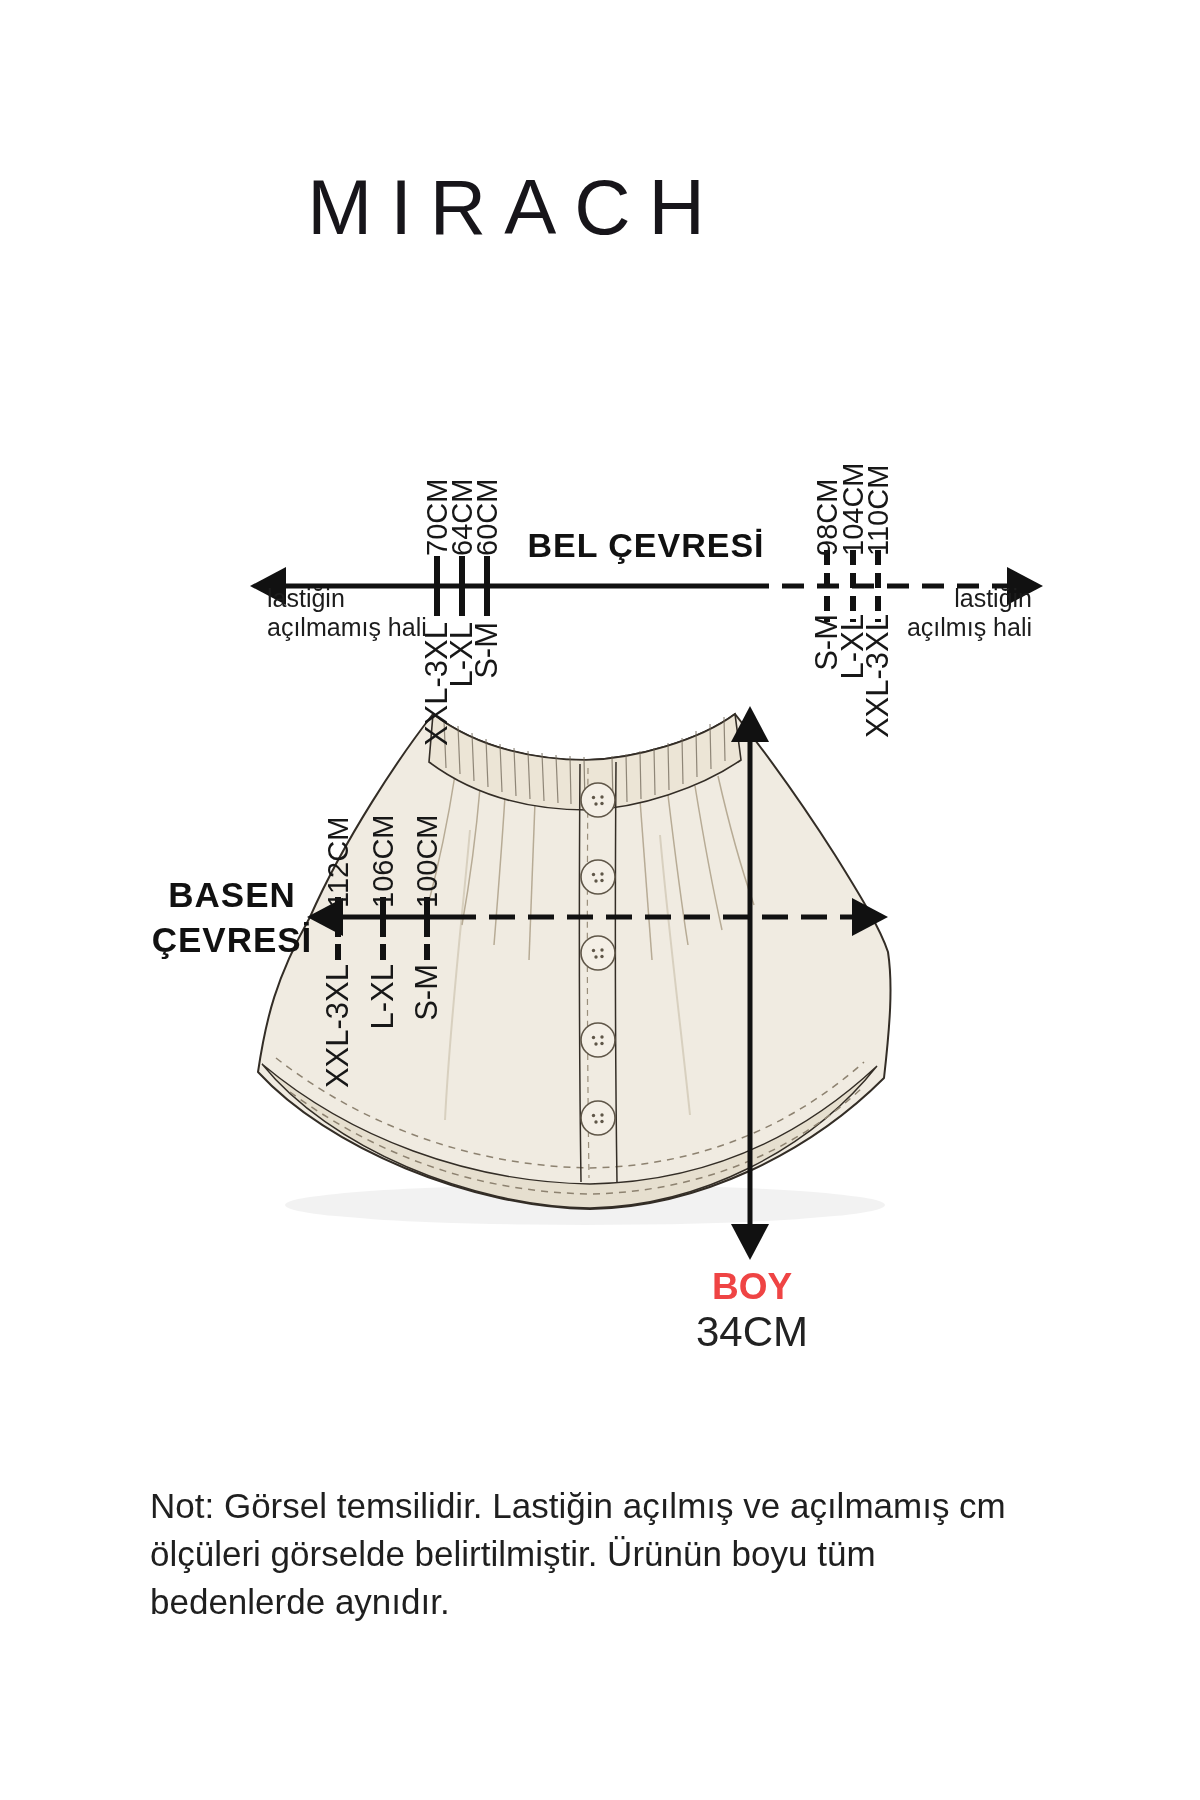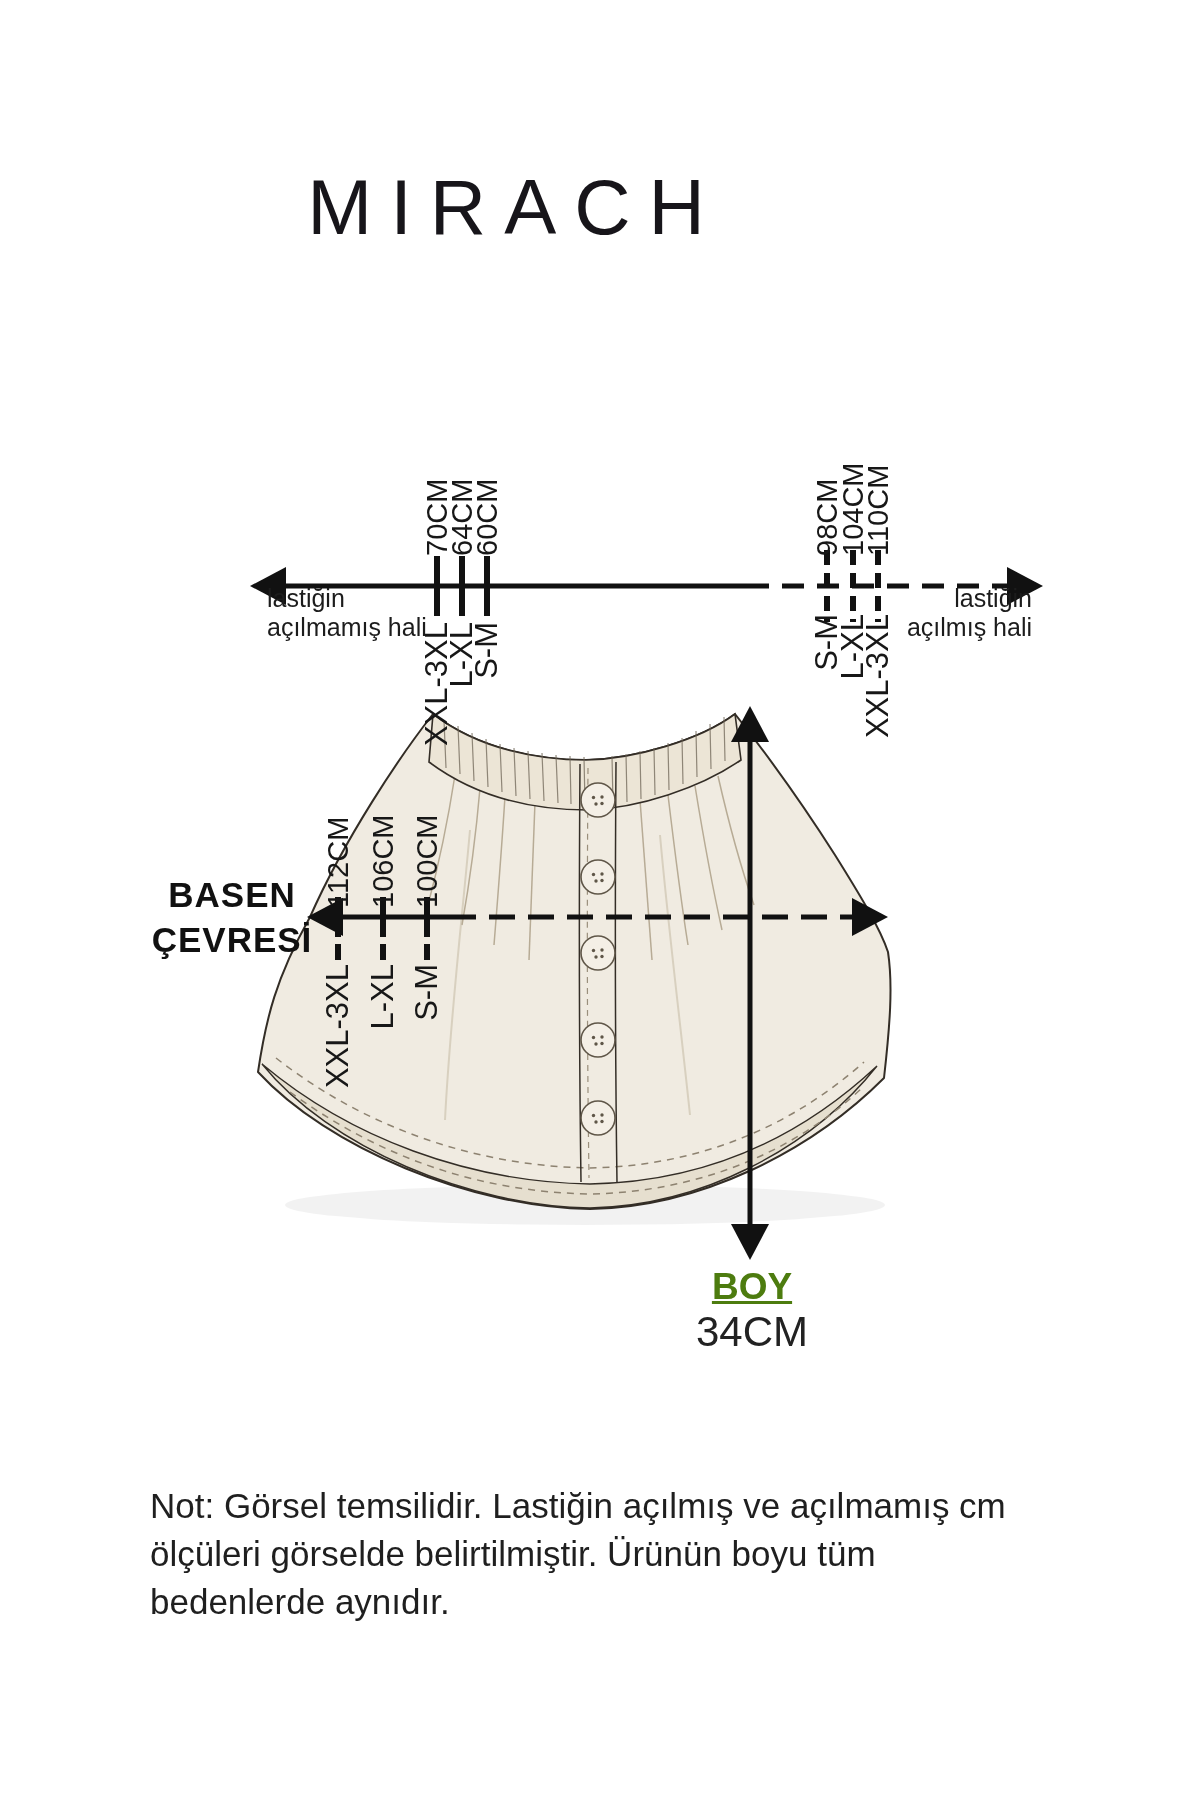--- a/index.html
+++ b/index.html
@@ -13,21 +13,21 @@
   .hip-title{top:872px;left:232px;transform:translateX(-50%);text-align:center;
              white-space:pre-line;line-height:45px;font-size:35px;}
   .side-note{font-size:25px;line-height:29px;color:#1c1c1c;white-space:pre-line;}
   .note-left{top:584px;left:267px;text-align:left;}
   .note-right{top:584px;right:168px;text-align:right;}
   .rot{position:absolute;font-size:29px;font-weight:500;line-height:30px;white-space:nowrap;
        transform-origin:0 0;color:#171717;}
   .rot.up{transform:rotate(-90deg);}
   .rot.down{transform:rotate(-90deg) translateX(-100%);}
   .rot.sz{font-size:31px;}
-  .boy-label{top:1266px;left:752px;transform:translateX(-50%);font-size:37px;font-weight:700;color:#4d7c0f;text-decoration:underline;}
+  .boy-label{top:1266px;left:752px;transform:translateX(-50%);font-size:37px;font-weight:700;color:#ef4444;}
   .boy-value{top:1308px;left:752px;transform:translateX(-50%);font-size:42px;font-weight:400;color:#222;}
   .note{top:1482px;left:600px;transform:translateX(-50%);width:900px;
         font-size:35px;line-height:48px;color:#1f1f1f;white-space:pre-line;}
   svg{position:absolute;top:0;left:0;}
 </style>
 </head>
 <body>
 
 <div class="canvas">
 
@@ -124,20 +124,21 @@
 
     <g stroke="#111" fill="#111">
       <line x1="750" y1="714" x2="750" y2="1252" stroke-width="5"></line>
       <polygon points="750,706 731,742 769,742" stroke="none"></polygon>
       <polygon points="750,1260 731,1224 769,1224" stroke="none"></polygon>
     </g>
   </svg>
 
   <div class="abs logo">MIRACH</div>
 
+  <div class="abs section-title waist-title">BEL ÇEVRESİ</div>
 
   <div class="abs side-note note-left">lastiğin
 açılmamış hali</div>
   <div class="abs side-note note-right">lastiğin
 açılmış hali</div>
 
   <div class="rot up" style="left:422px;top:556px;">70CM</div>
   <div class="rot up" style="left:447px;top:556px;">64CM</div>
   <div class="rot up" style="left:472px;top:556px;">60CM</div>
 

